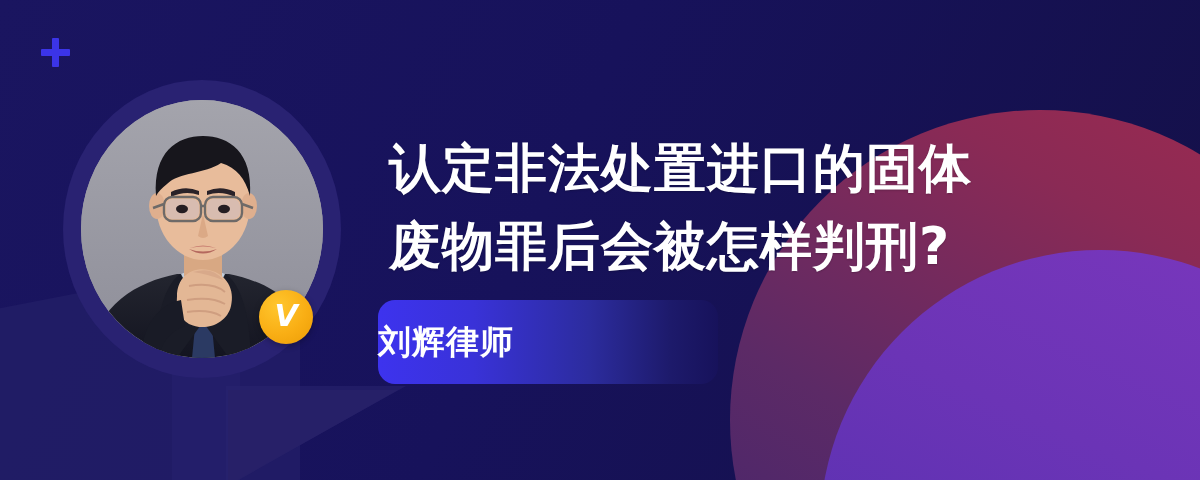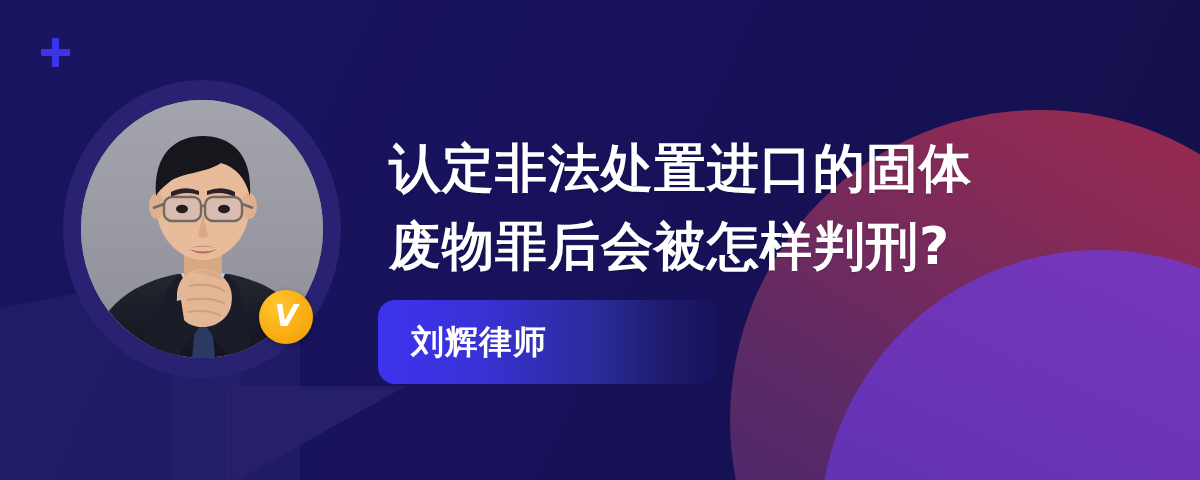--- a/index.html
+++ b/index.html
@@ -178,21 +178,20 @@
     border-radius: 17px;
     background: linear-gradient(90deg, #3d33ee 0%, #3932d8 28%, #2c2c9e 62%, #1d1a6b 86%, #17125b 100%);
     display: flex;
     align-items: center;
   }
   .name-badge span {
     color: #ffffff;
     font-size: 33px;
     font-weight: bold;
     letter-spacing: 1px;
-    margin-left: 33px;
     font-family: "DejaVu Sans", "Liberation Sans", sans-serif;
     text-align: center;
   }
 </style>
 </head>
 <body>
 
 <div class="banner">
 
   <div class="bg-layer">

